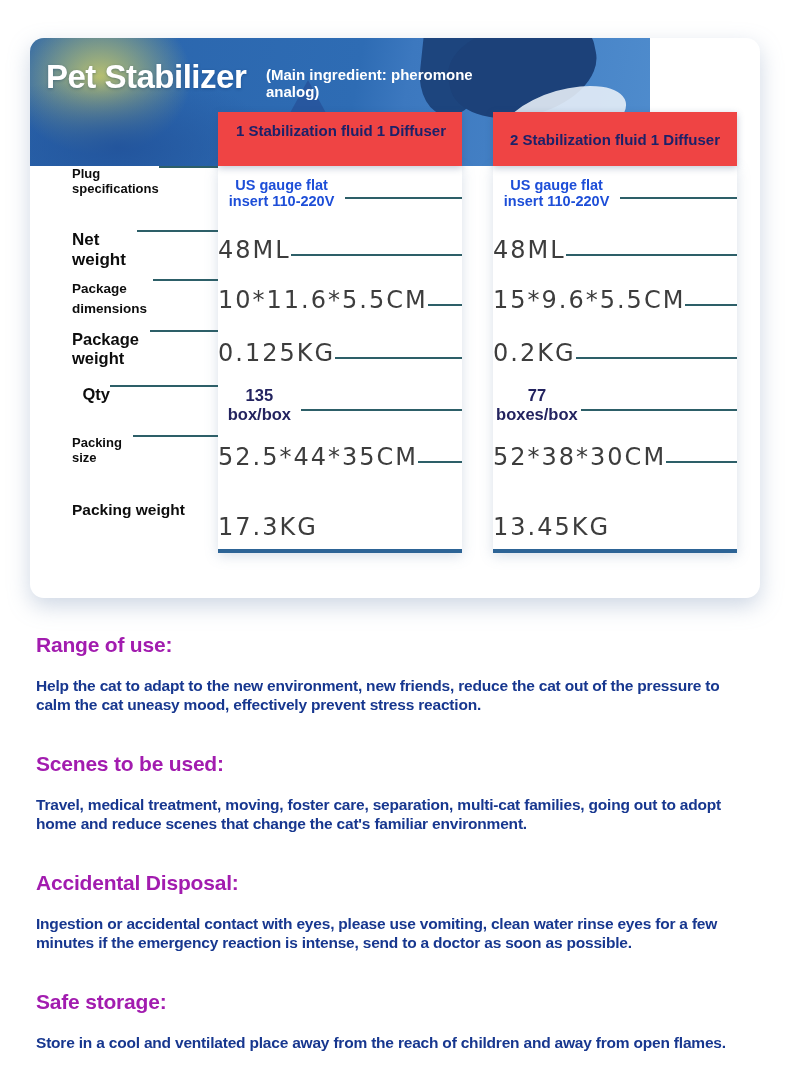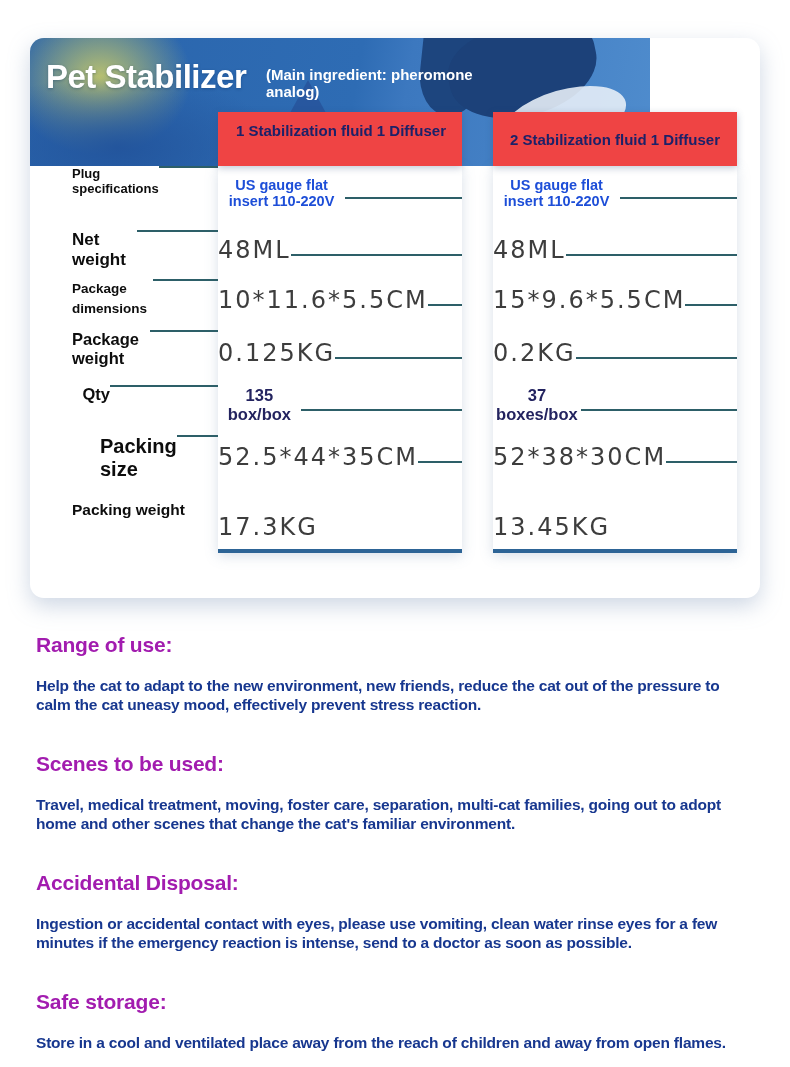--- a/index.html
+++ b/index.html
@@ -56,21 +56,21 @@
   .lblcell { align-items:flex-start; padding-left:2px; }
   .lblcell .txt { margin-bottom:15px; text-align:left; color:#0d0d0d; font-weight:bold; }
   .lblcell .rule { width:108px; }
   .norule { justify-content:flex-start; padding-top:13px; }
   .norule .txt { margin-bottom:0; }
 
   .lbl-sm  { font-size:13px; }
   .lbl-sm2 { font-size:13.5px; line-height:20px; max-width:118px; }
   .lbl-lg  { font-size:17px; }
   .lbl-md  { font-size:16.5px; }
-  .lbl-md2 { font-size:20px;margin-left:28px; }
+  .lbl-md2 { font-size:13px; }
   .lbl-md3 { font-size:15.5px; }
 
   .val-bold  { font-size:14.5px; font-weight:bold; color:#1d4ed8; }
   .val-navy  { font-size:16.5px; font-weight:bold; color:#23235f; }
   .val-light { font-family:"DejaVu Sans", sans-serif; font-size:24px;
     letter-spacing:2px; color:#3d3d3d; font-weight:normal; }
 
   
   .content { position:absolute; left:36px; top:633px; width:706px; }
   .section-heading { font-size:21px; font-weight:bold; color:#a21caf;
@@ -156,21 +156,21 @@
 
     <div class="cell lblcell" style="grid-row:5;grid-column:2">
       <div class="txt lbl-md">Qty</div>
         <div class="rule"></div>
       </div>
     <div class="cell" style="grid-row:5;grid-column:3">
       <div class="txt val-navy">135 box/box</div>
         <div class="rule"></div>
       </div>
     <div class="cell" style="grid-row:5;grid-column:5">
-      <div class="txt val-navy">37 boxes/box</div>
+      <div class="txt val-navy">77 boxes/box</div>
         <div class="rule"></div>
       </div>
 
     <div class="cell lblcell" style="grid-row:6;grid-column:2">
       <div class="txt lbl-md2">Packing size</div>
         <div class="rule"></div>
       </div>
     <div class="cell" style="grid-row:6;grid-column:3">
       <div class="txt val-light">52.5*44*35CM</div>
         <div class="rule"></div>
@@ -192,21 +192,21 @@
   </div>
 </div>
 
 <div class="content">
   <div>
     <div class="section-heading">Range of use:</div>
     <p class="section-body">Help the cat to adapt to the new environment, new friends, reduce the cat out of the pressure to calm the cat uneasy mood, effectively prevent stress reaction.</p>
   </div>
   <div>
     <div class="section-heading">Scenes to be used:</div>
-    <p class="section-body">Travel, medical treatment, moving, foster care, separation, multi-cat families, going out to adopt home and other scenes that change the cat's familiar environment.</p>
+    <p class="section-body">Travel, medical treatment, moving, foster care, separation, multi-cat families, going out to adopt home and reduce scenes that change the cat's familiar environment.</p>
   </div>
   <div>
     <div class="section-heading">Accidental Disposal:</div>
     <p class="section-body">Ingestion or accidental contact with eyes, please use vomiting, clean water rinse eyes for a few minutes if the emergency reaction is intense, send to a doctor as soon as possible.</p>
   </div>
   <div>
     <div class="section-heading">Safe storage:</div>
     <p class="section-body">Store in a cool and ventilated place away from the reach of children and away from open flames.</p>
   </div>
 </div>

